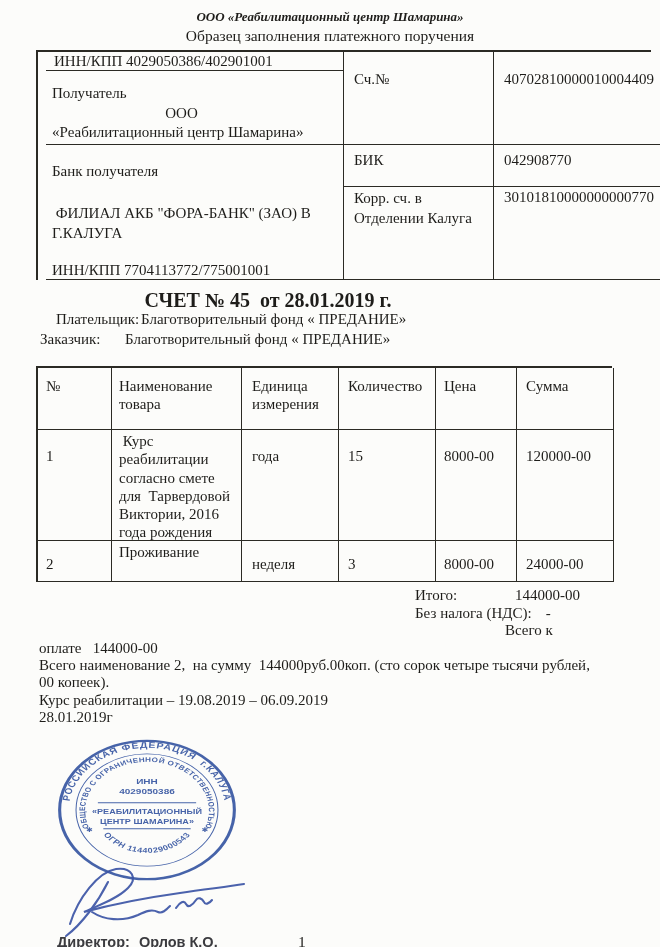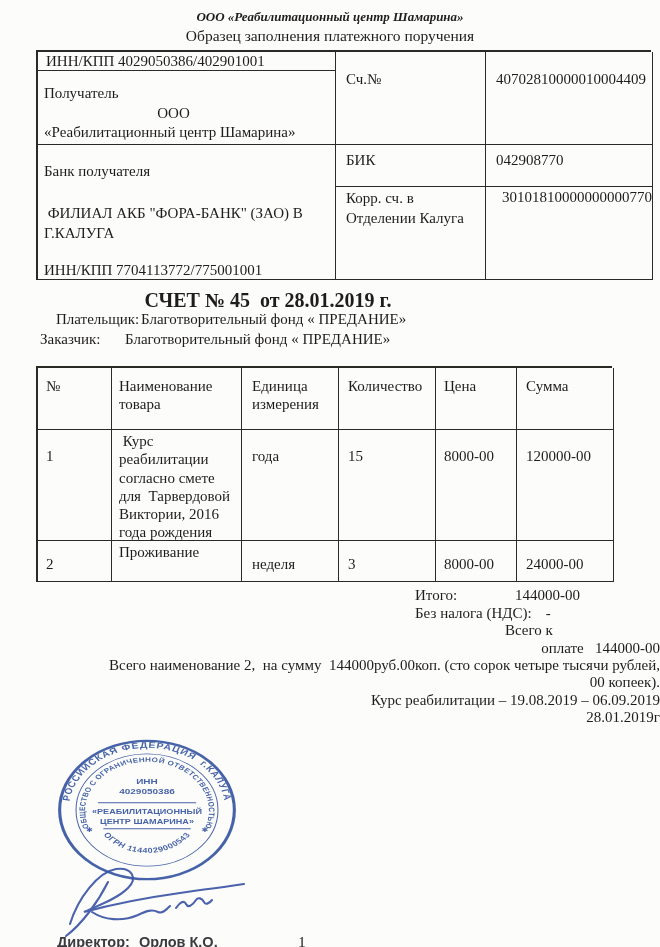--- a/index.html
+++ b/index.html
@@ -12,35 +12,35 @@
   }
   [data-bind] { white-space:pre-wrap; }
   .title { margin-top:7px; text-align:center; font-size:13px; font-weight:bold; font-style:italic; line-height:19px; }
   .subtitle { text-align:center; font-size:15.5px; line-height:19px; }
 
   
   .bank-grid {
     display:grid; margin:5px 0 0 36px; width:615px;
     grid-template-columns:298px 150px 167px;
     grid-template-rows:19px 74px 42px 93px;
-    border-top:2px solid #2b2a24; border-left:2px solid #2b2a24;
+    border-top:2px solid #2b2a24; border-left:2px solid #2b2a24;padding-left:8px;
   }
   .bank-grid > div { border-right:1.8px solid #2b2a24; border-bottom:1.8px solid #2b2a24; overflow:hidden; }
   .c-innkpp { grid-area:1/1/2/2; padding:0 0 0 8px; line-height:18px; }
   .c-recip  { grid-area:2/1/3/2; padding:13px 0 0 6px; line-height:19.5px; }
   .c-recip .ooo { text-align:center; padding-right:32px; }
   .c-bank   { grid-area:3/1/5/2; padding:16px 0 0 6px; line-height:20px; }
   .c-bank .bank-name { margin-top:22px; }
   .c-bank .bank-inn  { margin-top:17px; }
   .c-acc-l  { grid-area:1/2/3/3; padding:19px 0 0 10px; }
   .c-acc-v  { grid-area:1/3/3/4; padding:19px 0 0 10px; }
   .c-bik-l  { grid-area:3/2/4/3; padding:7px 0 0 10px; }
   .c-bik-v  { grid-area:3/3/4/4; padding:7px 0 0 10px; }
   .c-corr-l { grid-area:4/2/5/3; padding:2px 0 0 10px; line-height:19.5px; }
-  .c-corr-v { grid-area:4/3/5/4; padding:2px 0 0 10px;text-align:right; }
+  .c-corr-v { grid-area:4/3/5/4; padding:2px 0 0 10px; }
 
   .invoice-title { width:536px; margin-top:11px; text-align:center; font-weight:bold; font-size:20px; line-height:19px; }
   .party-line { margin-left:56px; line-height:19.5px; }
   .party-line .lbl { display:inline-block; width:85px; }
   .party-line.second { margin-left:40px; }
 
   
   .items-grid {
     display:grid; margin:17px 0 0 36px; width:576px;
     grid-template-columns:74px 130px 97px 97px 81px 97px;
@@ -54,21 +54,21 @@
   .name-lines div { line-height:18.3px; white-space:pre; }
 
   
   .totals { line-height:17.5px; margin-top:5px; }
   .totals .row1 { padding-left:415px; }
   .totals .row1 .lbl { display:inline-block; width:100px; }
   .totals .row2 { padding-left:415px; }
   .totals .row2 .dash { margin-left:14px; }
   .totals .row3 { padding-left:505px; }
 
-  .paragraph { margin-left:39px; line-height:17.4px;text-align:right; }
+  .paragraph { margin-left:39px; line-height:17.4px; }
 
   
   .bottom-zone { position:relative; height:240px; margin-top:3px; }
   .stamp { position:absolute; left:56px; top:8px; opacity:.88; }
   .stamp text { font-family:"Liberation Sans","DejaVu Sans",sans-serif; font-weight:bold; fill:#2e4f9e; }
   .signature { position:absolute; left:58px; top:130px; opacity:.92; }
   .footer-line { position:absolute; left:57px; top:204px; width:560px;
     font-family:"Liberation Sans","DejaVu Sans",sans-serif; font-weight:bold; font-size:14.5px; color:#3b3b3f; }
   .footer-line .dir-name { margin-left:9px; }
   .page-num { position:absolute; left:241px; top:-1px; color:#1e1d1a;

